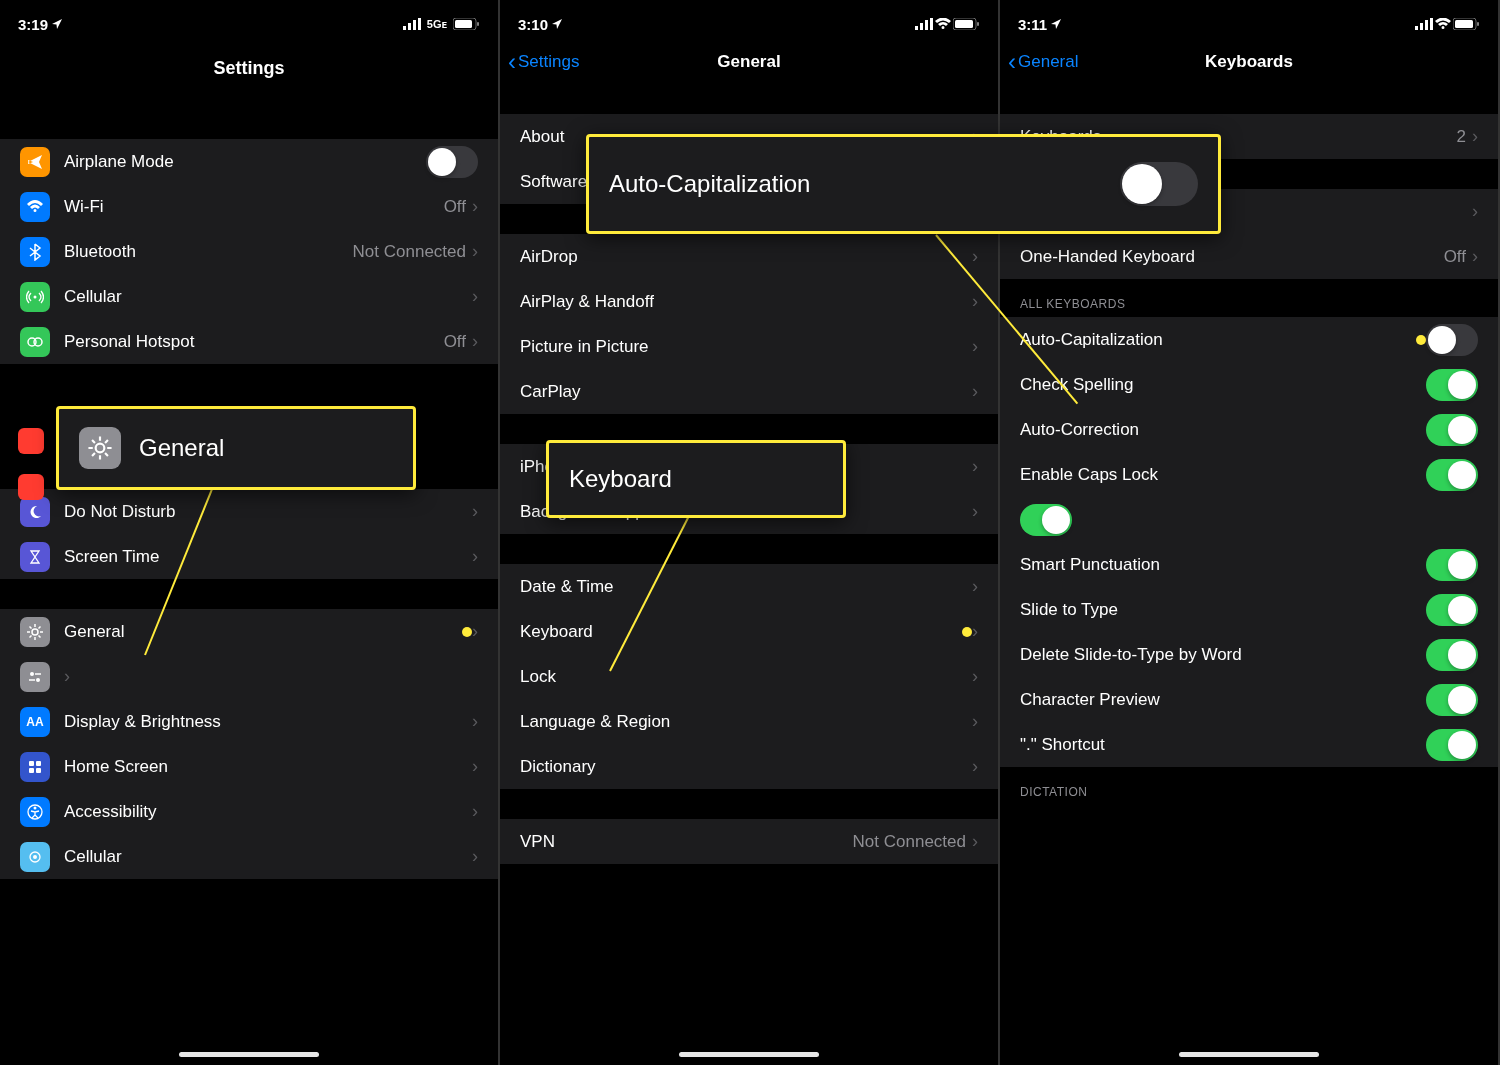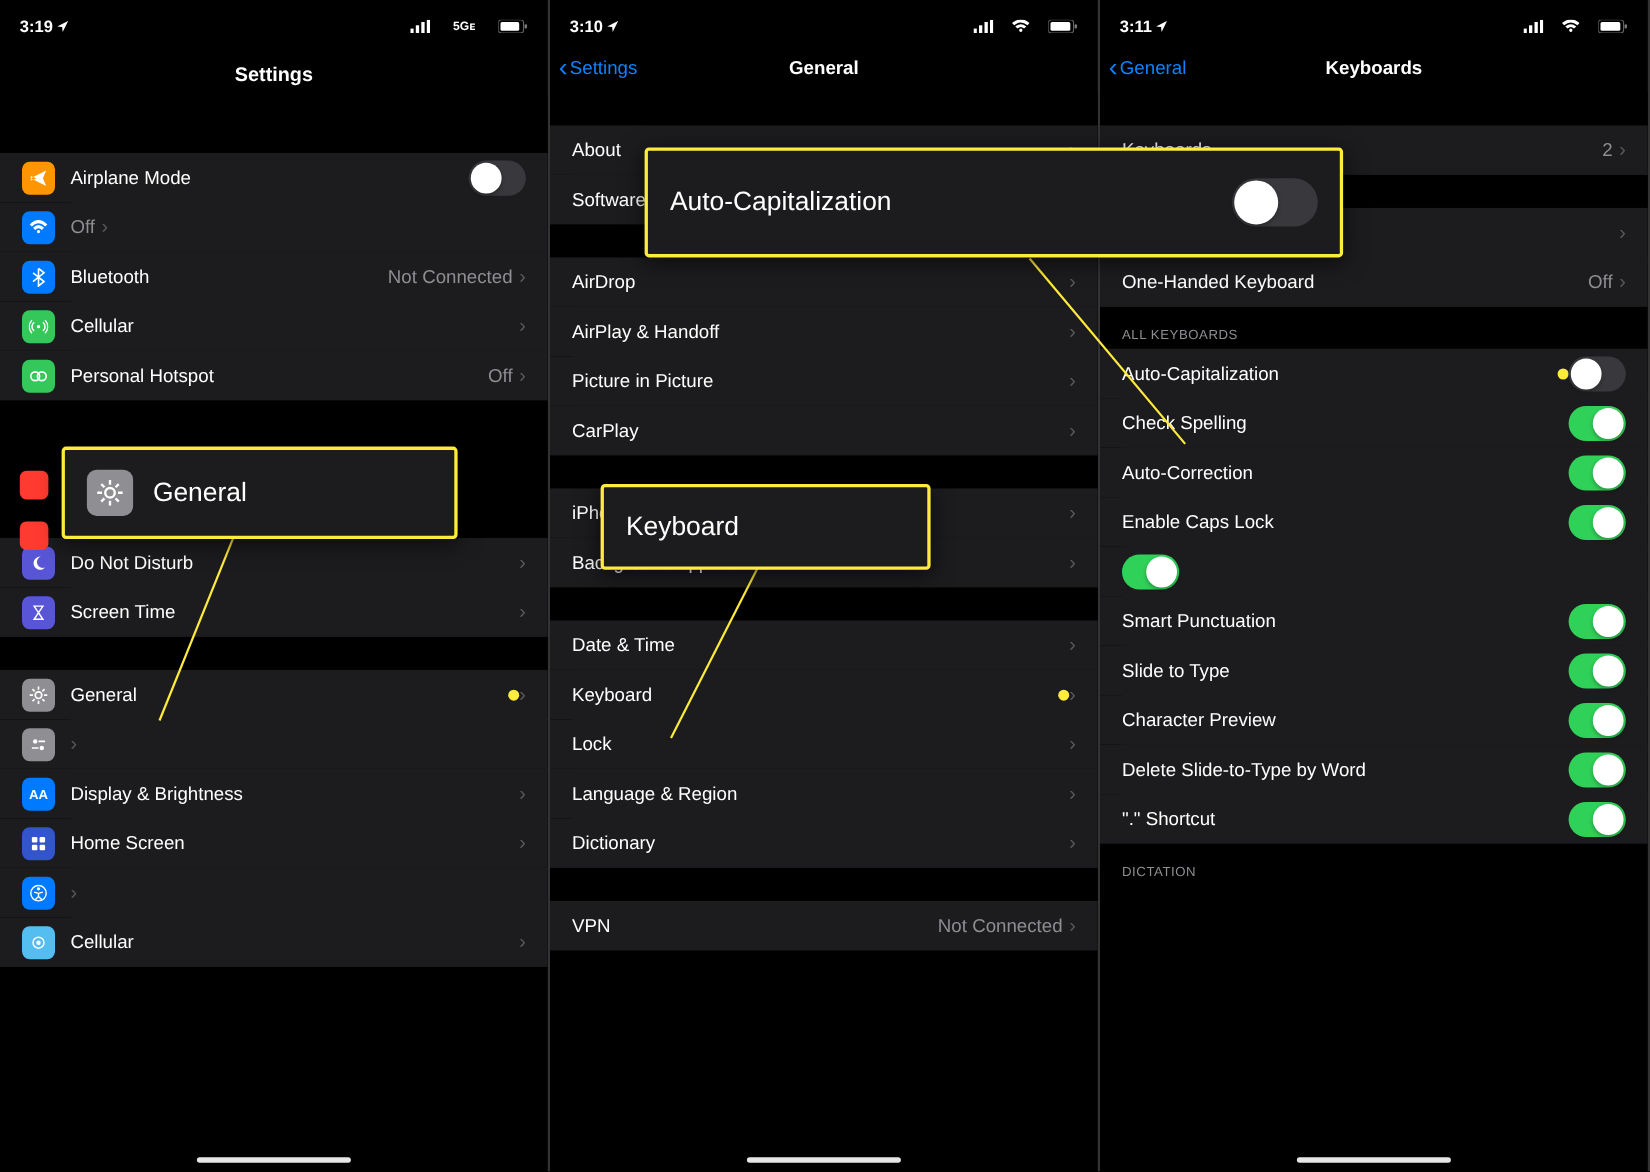--- a/index.html
+++ b/index.html
@@ -3,21 +3,21 @@
 <meta charset="utf-8">
 <style>
 * { box-sizing: border-box; margin: 0; padding: 0; }
 body { font-family: -apple-system, "Helvetica Neue", Arial, sans-serif; background: #000; color: #fff; width: 1500px; height: 1065px; overflow: hidden; }
 .container { display: flex; width: 100%; height: 100%; }
 .phone { flex: 1; background: #000; position: relative; border-right: 2px solid #333; overflow: hidden; }
 .phone:last-child { border-right: none; }
 
 .status-bar { display: flex; justify-content: space-between; align-items: center; padding: 8px 18px 0 18px; height: 40px; font-size: 15px; font-weight: 600; }
 .status-left { display: flex; align-items: center; gap: 4px; }
-.status-right { display: flex; align-items: center; gap: 17px; }
+.status-right { display: flex; align-items: center; gap: 2px; }
 
 .nav-bar { display: flex; align-items: center; justify-content: center; position: relative; height: 44px; padding: 0 12px; }
 .nav-title { font-size: 17px; font-weight: 600; }
 .nav-big-title { font-size: 32px; font-weight: 700; padding: 8px 20px 10px; }
 .nav-back { position: absolute; left: 8px; display: flex; align-items: center; color: #0a84ff; font-size: 17px; cursor: pointer; }
 .nav-back .chev { font-size: 24px; margin-right: 2px; line-height: 1; }
 
 .list-group { margin-top: 0; }
 .group-gap { height: 30px; background: #000; }
 .section-header { font-size: 12px; color: #8e8e93; padding: 18px 20px 6px; text-transform: uppercase; letter-spacing: 0.5px; }
@@ -101,20 +101,21 @@
         <div class="toggle">
               <div class="knob"></div>
             </div>
       </div>
       <div class="row">
         <div class="icon" style="background:#007aff;">
           <svg width="18" height="18" viewBox="0 0 18 18">
                 <path d="M1 6 Q9 -2 17 6 L15 8 Q9 2 3 8 Z M4 9 Q9 4 14 9 L12 11 Q9 8 6 11 Z M9 14 A1.5 1.5 0 1 0 9 11 A1.5 1.5 0 1 0 9 14" fill="#fff"></path>
               </svg>
         </div>
+        <span class="label">Wi-Fi</span>
         <span class="detail">Off</span>
         <span class="chevron">›</span>
       </div>
       <div class="row">
         <div class="icon" style="background:#007aff;">
           <svg width="18" height="18" viewBox="0 0 18 18">
                 <path d="M9 1 L14 5 L9 9 L14 13 L9 17 L9 1 M4 5 L9 9 M4 13 L9 9" stroke="#fff" stroke-width="1.5" fill="none"></path>
               </svg>
         </div>
         <span class="label">Bluetooth</span>
@@ -212,20 +213,21 @@
         <span class="chevron">›</span>
       </div>
       <div class="row">
         <div class="icon" style="background:#007aff;">
           <svg width="18" height="18" viewBox="0 0 18 18">
                 <circle cx="9" cy="9" r="7" fill="none" stroke="#fff" stroke-width="1.3"></circle>
                 <circle cx="9" cy="5" r="1.5" fill="#fff"></circle>
                 <path d="M5 8 L9 9 L13 8 M9 9 L9 12 M9 12 L6 15 M9 12 L12 15" stroke="#fff" stroke-width="1.3"></path>
               </svg>
         </div>
+        <span class="label">Accessibility</span>
         <span class="chevron">›</span>
       </div>
       <div class="row">
         <div class="icon" style="background:#55bef0;">
           <svg width="18" height="18" viewBox="0 0 18 18">
                 <circle cx="9" cy="9" r="5" fill="none" stroke="#fff" stroke-width="1.3"></circle>
                 <circle cx="9" cy="9" r="2" fill="#fff"></circle>
               </svg>
         </div>
         <span class="label">Cellular</span>
@@ -476,27 +478,27 @@
             <div class="knob"></div>
           </div>
         </div>
     <div class="row no-icon">
           <span class="label">Slide to Type</span>
           <div class="toggle on">
             <div class="knob"></div>
           </div>
         </div>
     <div class="row no-icon">
+          <span class="label">Delete Slide-to-Type by Word</span>
+          <div class="toggle on">
+            <div class="knob"></div>
+          </div>
+        </div>
+    <div class="row no-icon">
           <span class="label">Character Preview</span>
-          <div class="toggle on">
-            <div class="knob"></div>
-          </div>
-        </div>
-    <div class="row no-icon">
-          <span class="label">Delete Slide-to-Type by Word</span>
           <div class="toggle on">
             <div class="knob"></div>
           </div>
         </div>
     <div class="row no-icon">
           <span class="label">"." Shortcut</span>
           <div class="toggle on">
             <div class="knob"></div>
           </div>
         </div>

